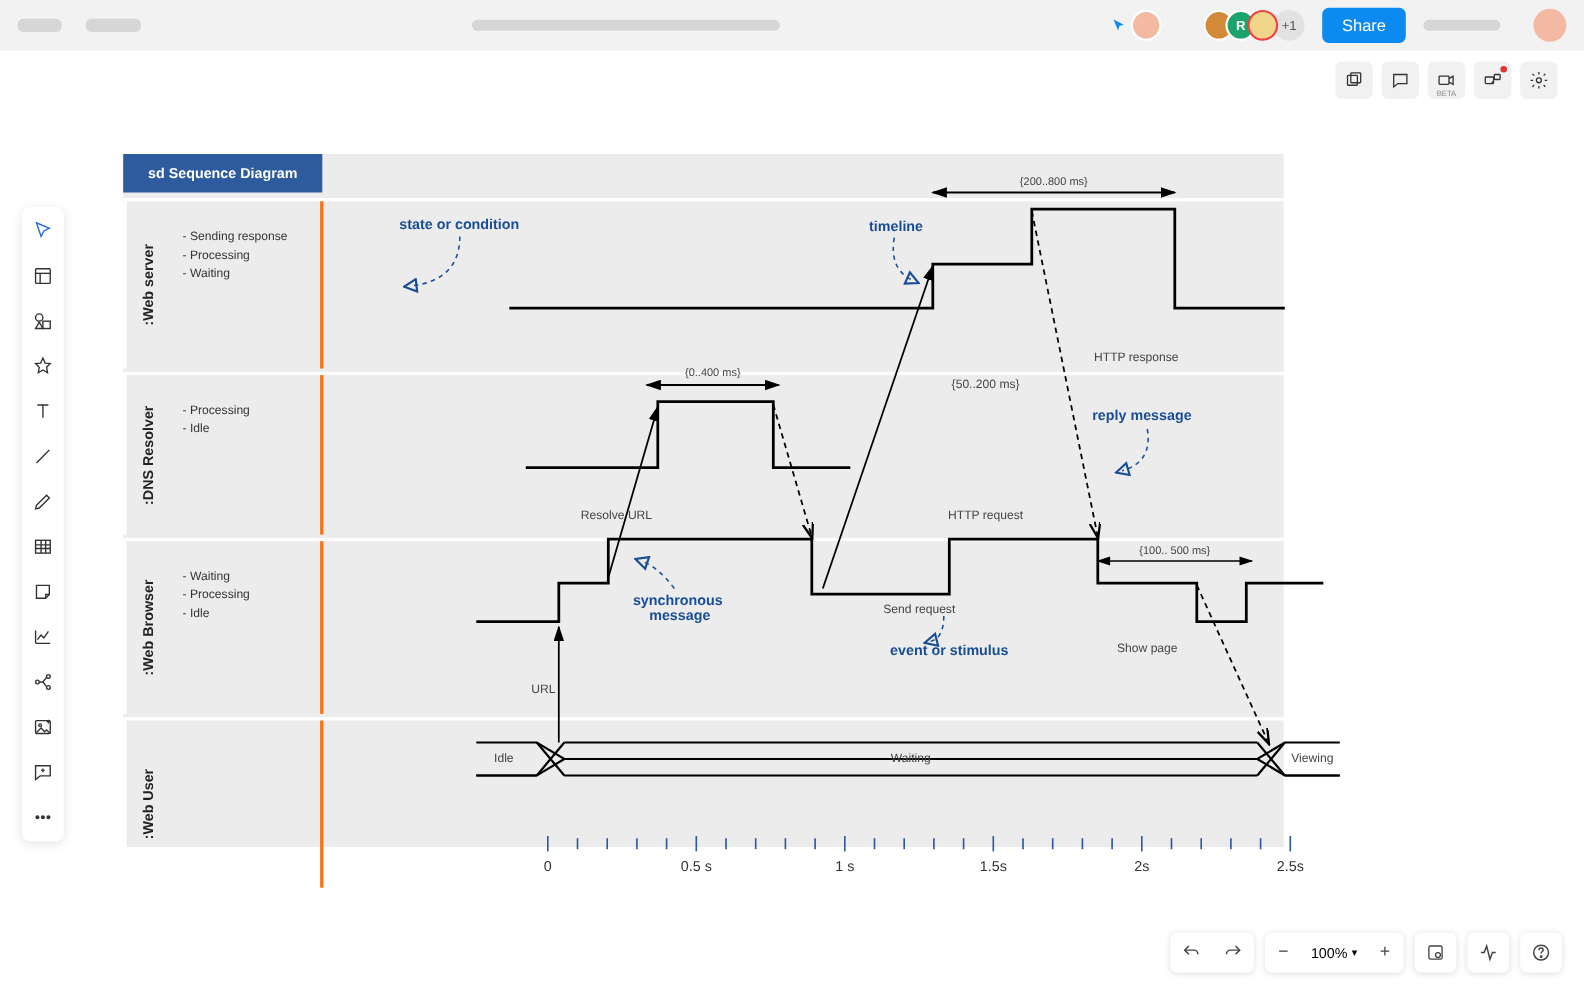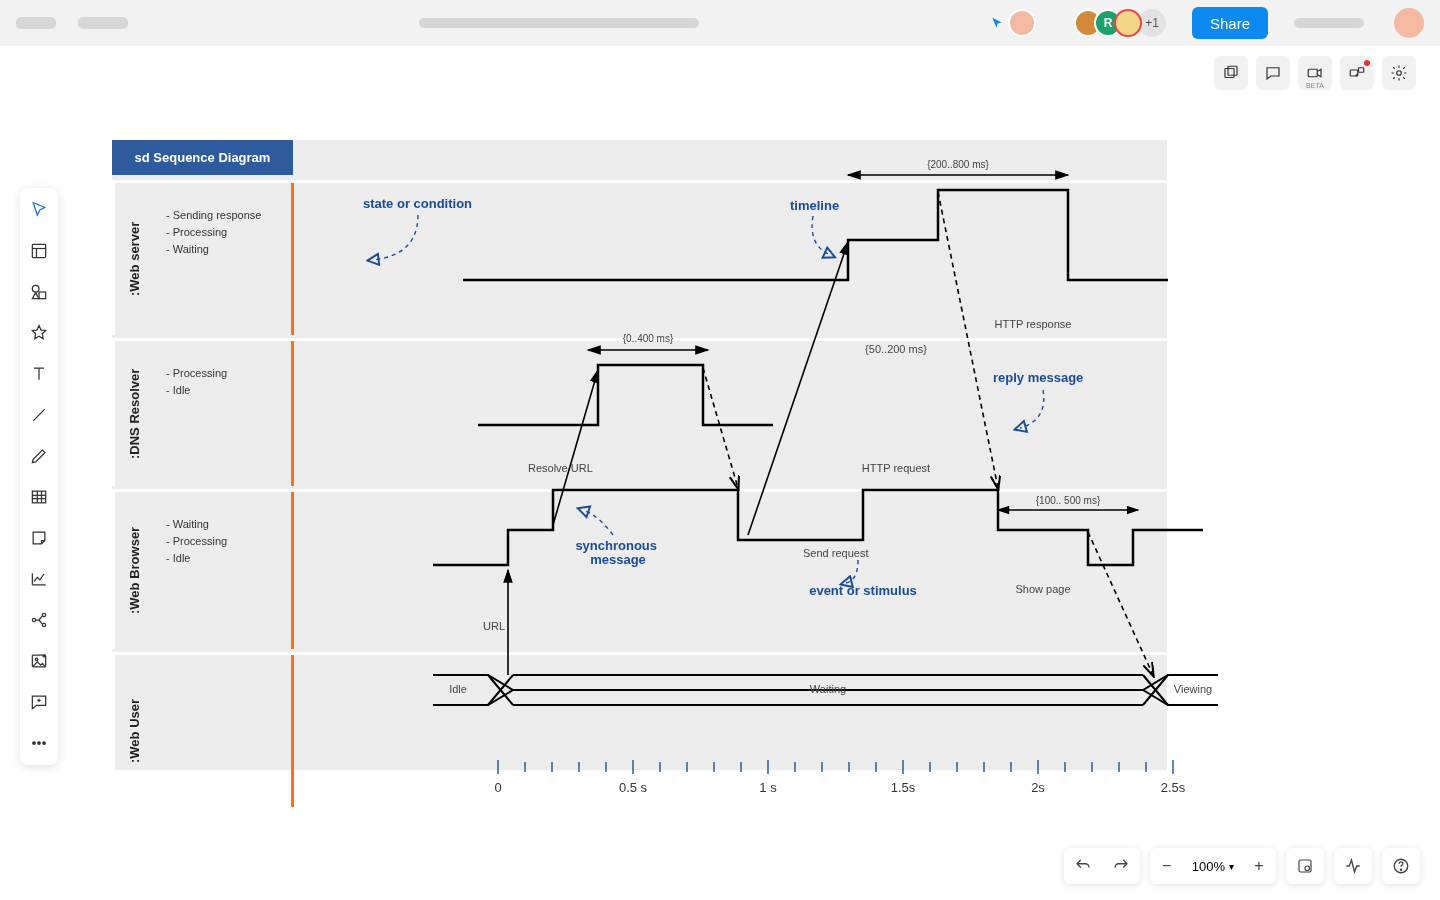--- a/index.html
+++ b/index.html
@@ -20,21 +20,21 @@
   .skel{background:#d6d6d6;border-radius:5px;}
   .topbar .left-skel{width:40px;height:12px;}
   .topbar .left-skel2{width:50px;height:12px;margin-left:10px;}
   .topbar .center{flex:1;display:flex;justify-content:center;}
   .topbar .center .skel{width:280px;height:10px;}
   .cursor-mini{width:14px;height:14px;}
   .avatars{display:flex;align-items:center;gap:-6px;}
   .avatar{width:28px;height:28px;border-radius:50%;border:2px solid #fff;position:relative;margin-left:-8px;display:flex;align-items:center;justify-content:center;font-size:12px;color:#fff;font-weight:600;}
   .avatar:first-child{margin-left:0;}
   .plus-badge{width:28px;height:28px;border-radius:50%;background:#e2e2e2;color:#555;font-size:12px;display:flex;align-items:center;justify-content:center;margin-left:-4px;}
-  .share-btn{background:#0d8af0;color:#fff;border:none;border-radius:6px;height:32px;padding:0 18px;font-size:15px;cursor:pointer;margin:0 14px;}
+  .share-btn{background:#0d8af0;color:#fff;border:none;border-radius:6px;height:32px;padding:0 18px;font-size:15px;cursor:pointer;margin:0 4px;}
   .topbar .right-skel{width:70px;height:10px;}
   .avatar-big{width:30px;height:30px;border-radius:50%;background:#f3b9a2;margin-left:18px;}
   
   .sec-toolbar{position:absolute;top:56px;right:24px;display:flex;gap:8px;align-items:center;}
   .sec-btn{width:34px;height:34px;background:#f1f1f1;border-radius:6px;display:flex;align-items:center;justify-content:center;cursor:pointer;position:relative;}
   .sec-btn svg{width:18px;height:18px;stroke:#333;fill:none;stroke-width:1.6;}
   .beta{font-size:7px;color:#888;position:absolute;bottom:1px;}
   .dot{width:6px;height:6px;background:#e03333;border-radius:50%;position:absolute;top:4px;right:4px;}
   
   .lefttool{position:absolute;top:188px;left:20px;width:38px;background:#fff;border-radius:8px;box-shadow:0 2px 10px rgba(0,0,0,.12);display:flex;flex-direction:column;align-items:center;padding:10px 0;gap:17px;}

